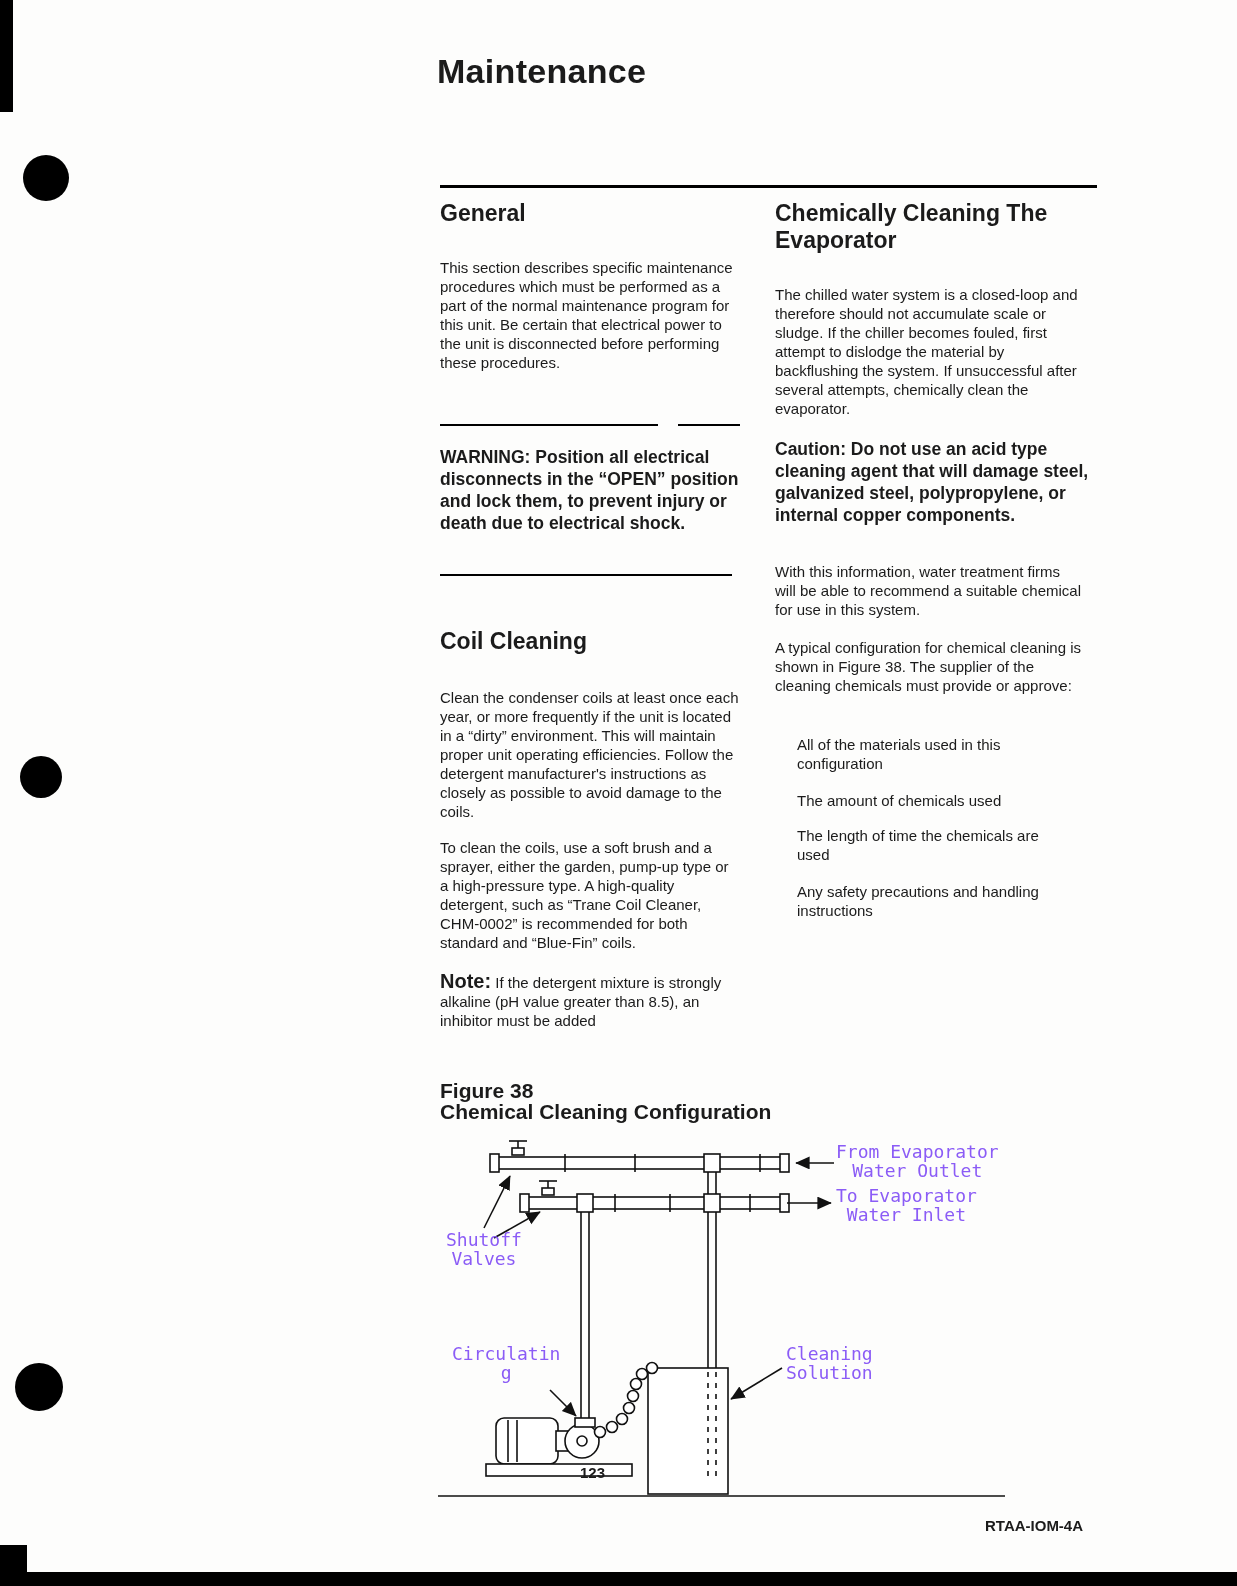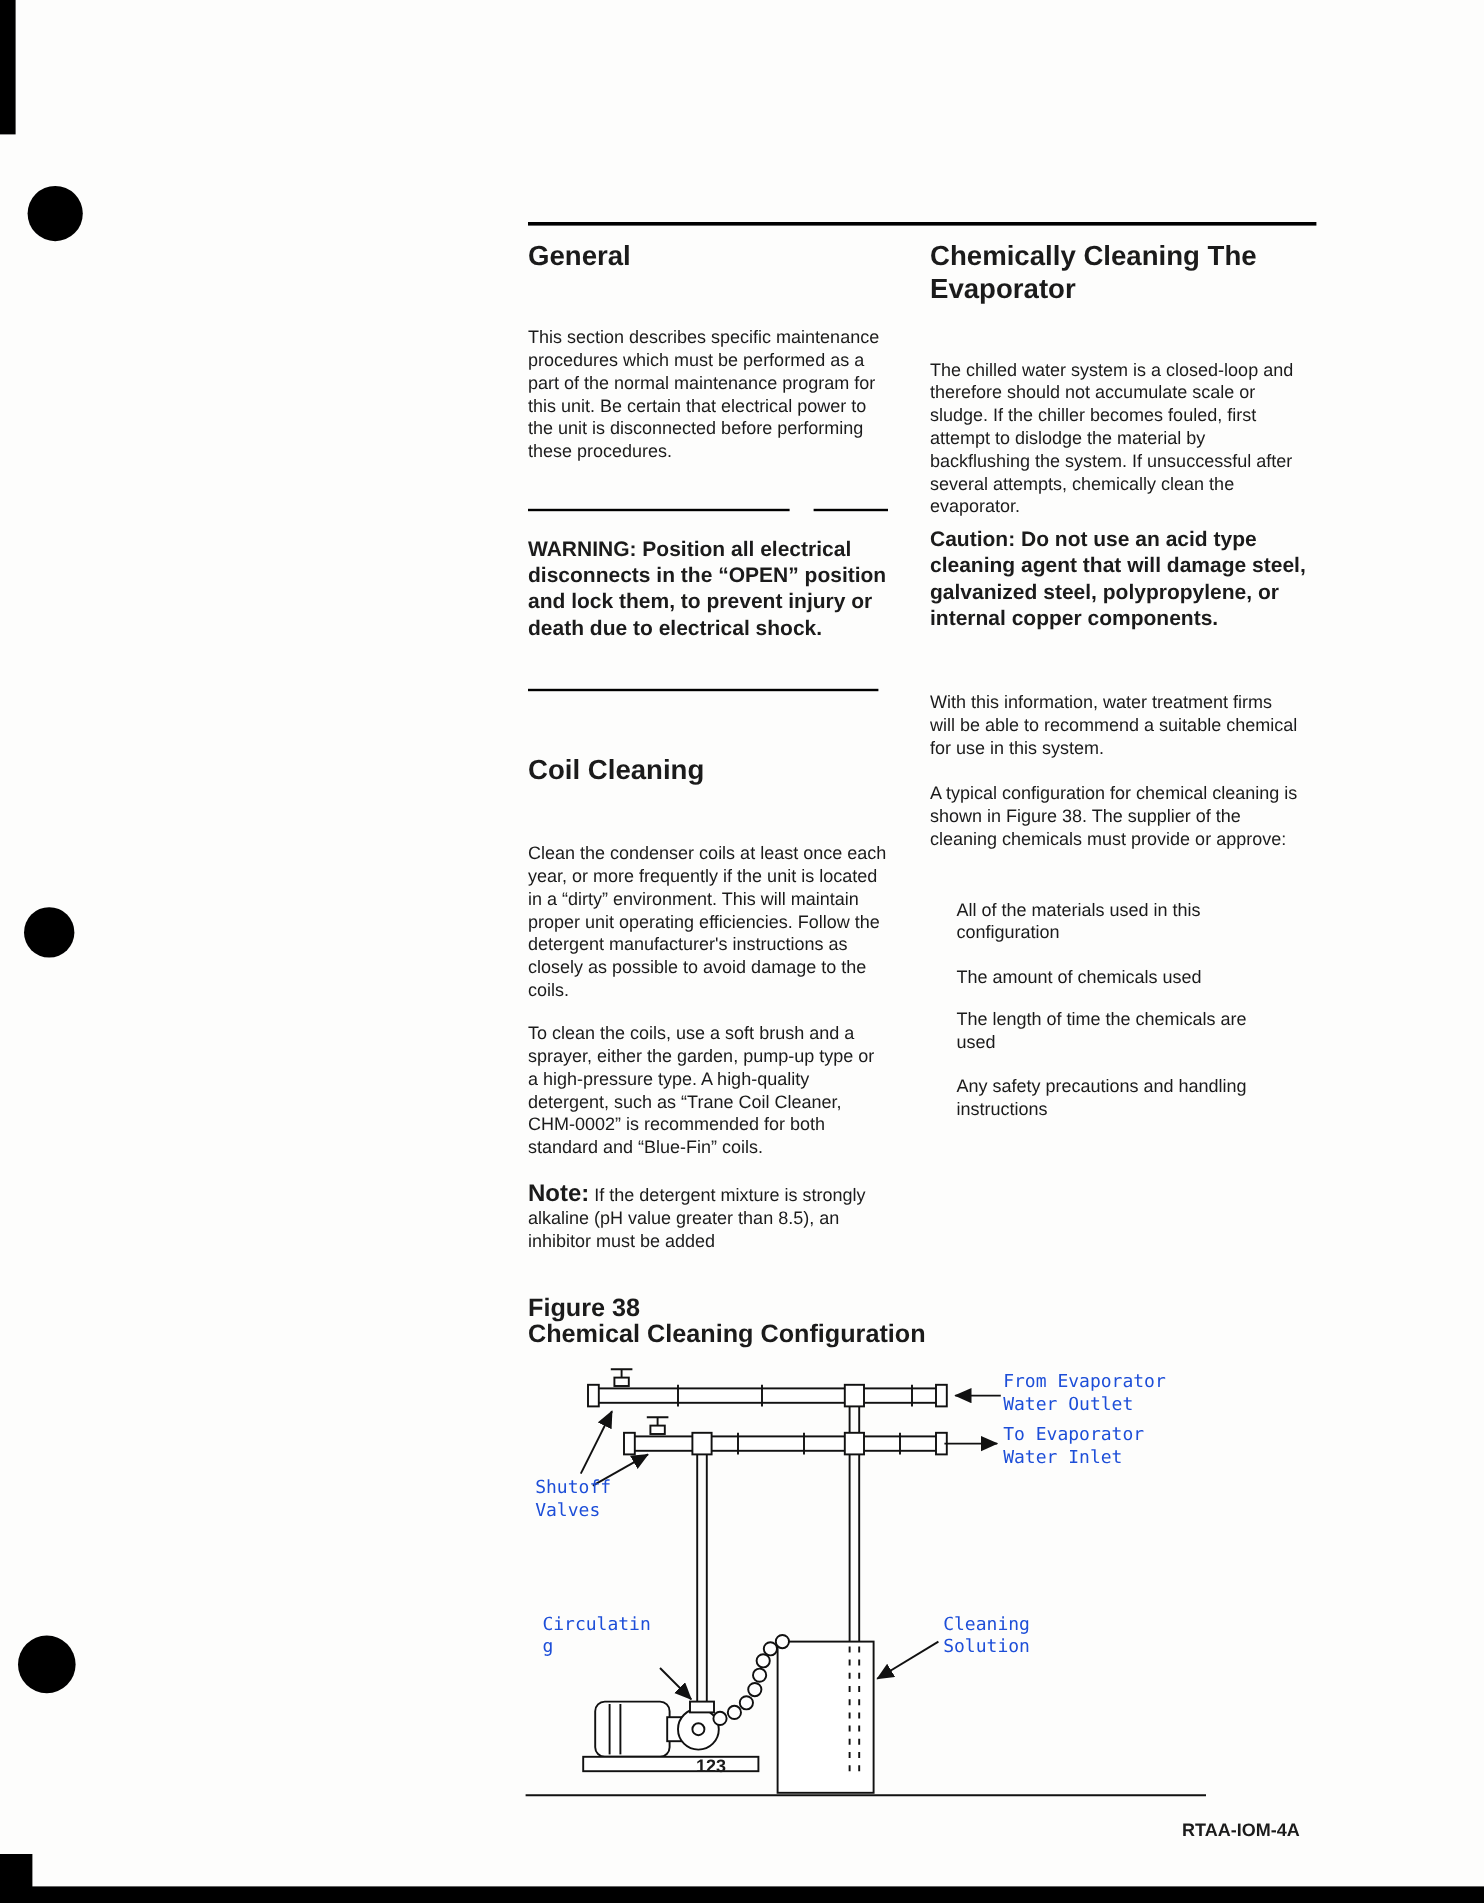--- a/index.html
+++ b/index.html
@@ -1,44 +1,45 @@
 <!DOCTYPE html>
 <html><head>
 <meta charset="utf-8">
 <style>
   html,body{margin:0;padding:0;background:#d8d8d8;}
   .page{position:relative;width:1237px;height:1586px;background:#fdfdfc;overflow:hidden;
         font-family:"Liberation Sans",sans-serif;color:#1b1b1b;margin:0 auto;}
   .abs{position:absolute;margin:0;}
   .h1{font-size:34px;font-weight:700;letter-spacing:.3px;}
   .h2{font-size:23px;font-weight:700;line-height:27px;}
-  .body{font-size:15px;line-height:19px;margin-top:14px;}
+  .body{font-size:15px;line-height:19px;}
   .bold-block{font-size:17.5px;line-height:22px;font-weight:700;}
   .rule{background:#000;height:2px;}
-  .mono{font-family:"DejaVu Sans Mono","Liberation Mono",monospace;font-size:15px;line-height:19px;
-        white-space:pre-line;color:#1d4ed8;}
+  .mono{font-family:"DejaVu Sans Mono","Liberation Mono",monospace;font-size:18px;line-height:19px;
+        white-space:pre-line;color:#8b5cf6;text-align:center;}
   .figcap{font-size:21px;font-weight:700;line-height:21px;}
   .hole{position:absolute;background:#000;border-radius:50%;}
   .mark{position:absolute;background:#000;}
   .footer{font-size:15px;font-weight:700;}
   svg .ln{stroke:#111;stroke-width:1.6;fill:none;}
   svg .pipe{fill:#fff;stroke:#111;stroke-width:1.6;}
 </style>
 </head>
 <body>
 
 <div class="page">
 
   <div class="mark" style="left:0;top:0;width:13px;height:112px;"></div>
   <div class="mark" style="left:0;top:1545px;width:27px;height:41px;"></div>
   <div class="mark" style="left:10px;top:1572px;width:1227px;height:14px;"></div>
   <div class="hole" style="left:23px;top:155px;width:46px;height:46px;"></div>
   <div class="hole" style="left:20px;top:756px;width:42px;height:42px;"></div>
   <div class="hole" style="left:15px;top:1363px;width:48px;height:48px;"></div>
 
+  <h1 class="abs h1" style="left:437px;top:52px;">Maintenance</h1>
 
   <div class="abs rule" style="left:440px;top:185px;width:657px;height:3px;"></div>
 
   <h2 class="abs h2" style="left:440px;top:200px;">General</h2>
   <p class="abs body" style="left:440px;top:258px;width:300px;">This section describes specific maintenance procedures which must be performed as a part of the normal maintenance program for this unit. Be certain that electrical power to the unit is disconnected before performing these procedures.</p>
 
   <div class="abs rule" style="left:440px;top:424px;width:218px;"></div>
   <div class="abs rule" style="left:678px;top:424px;width:62px;"></div>
   <p class="abs bold-block" style="left:440px;top:446px;width:320px;">WARNING: Position all electrical disconnects in the “OPEN” position and lock them, to prevent injury or death due to electrical shock.</p>
   <div class="abs rule" style="left:440px;top:574px;width:292px;"></div>

